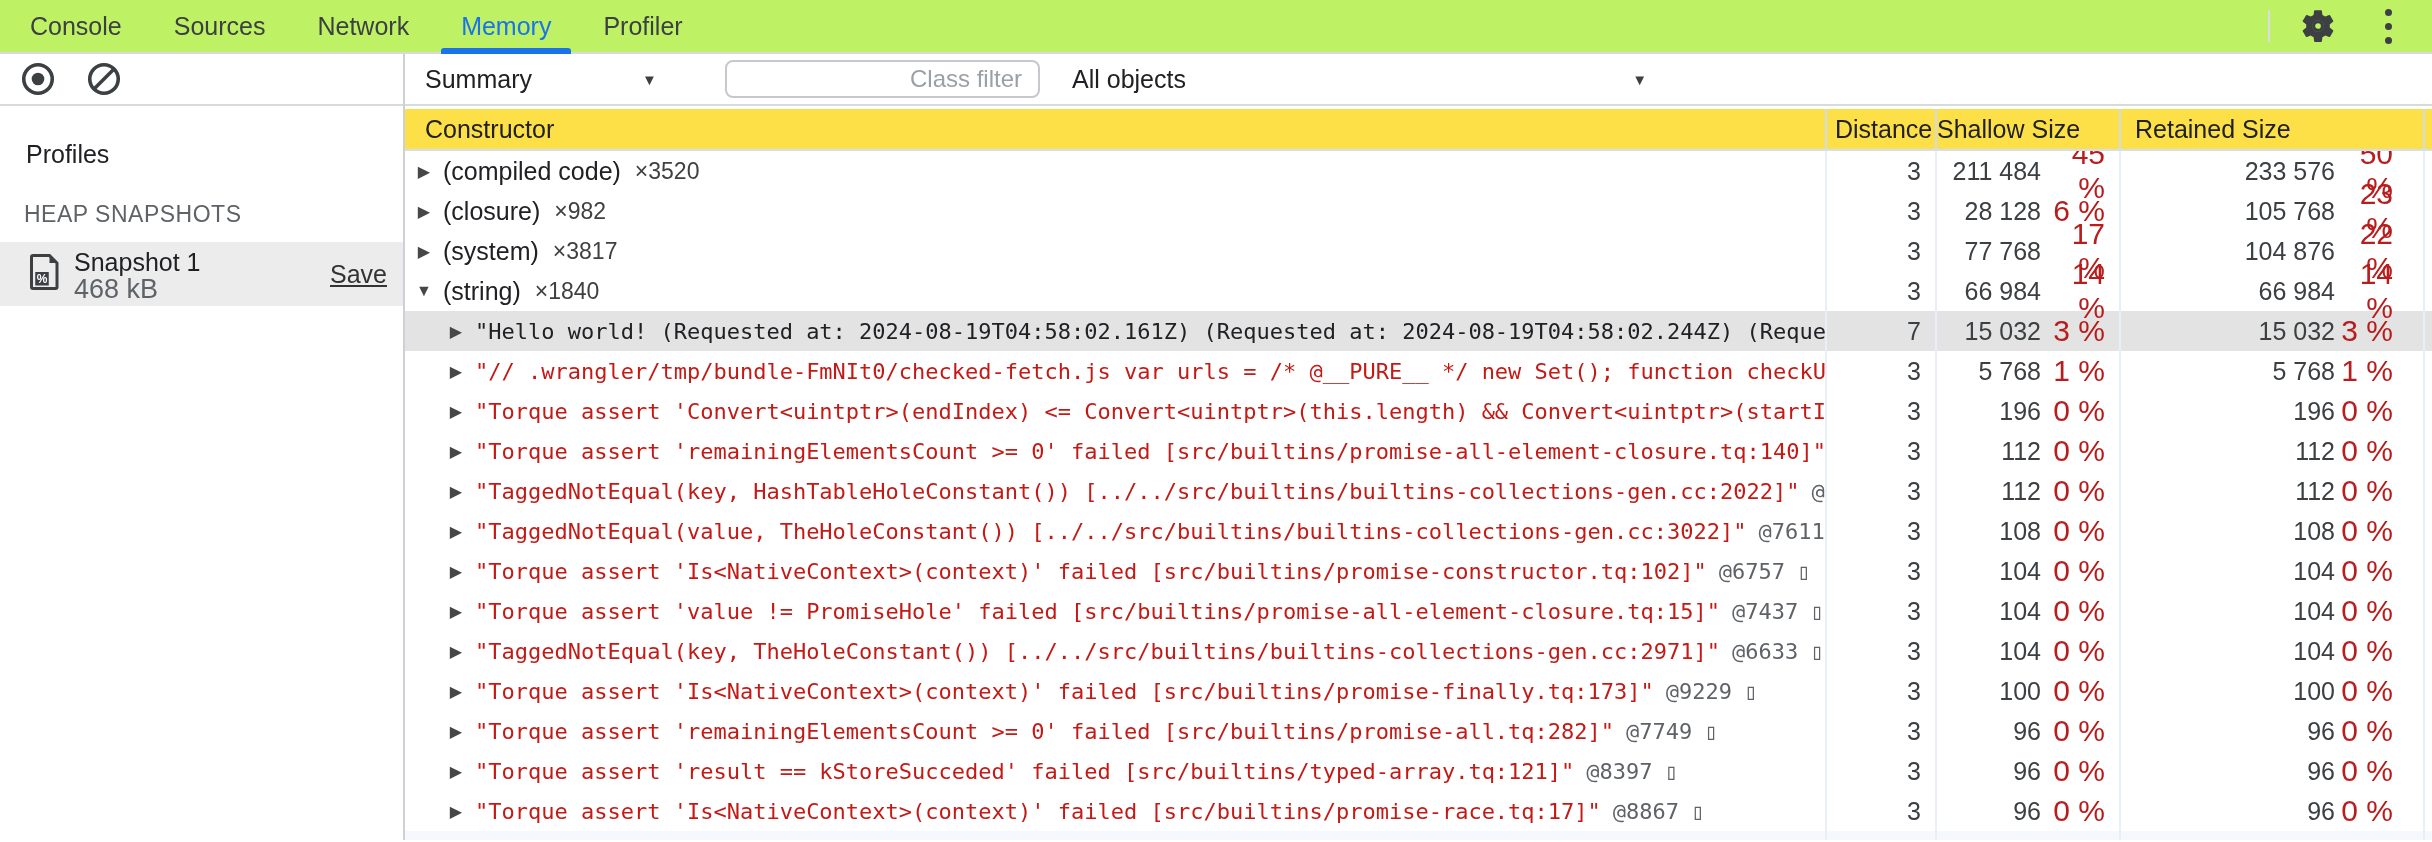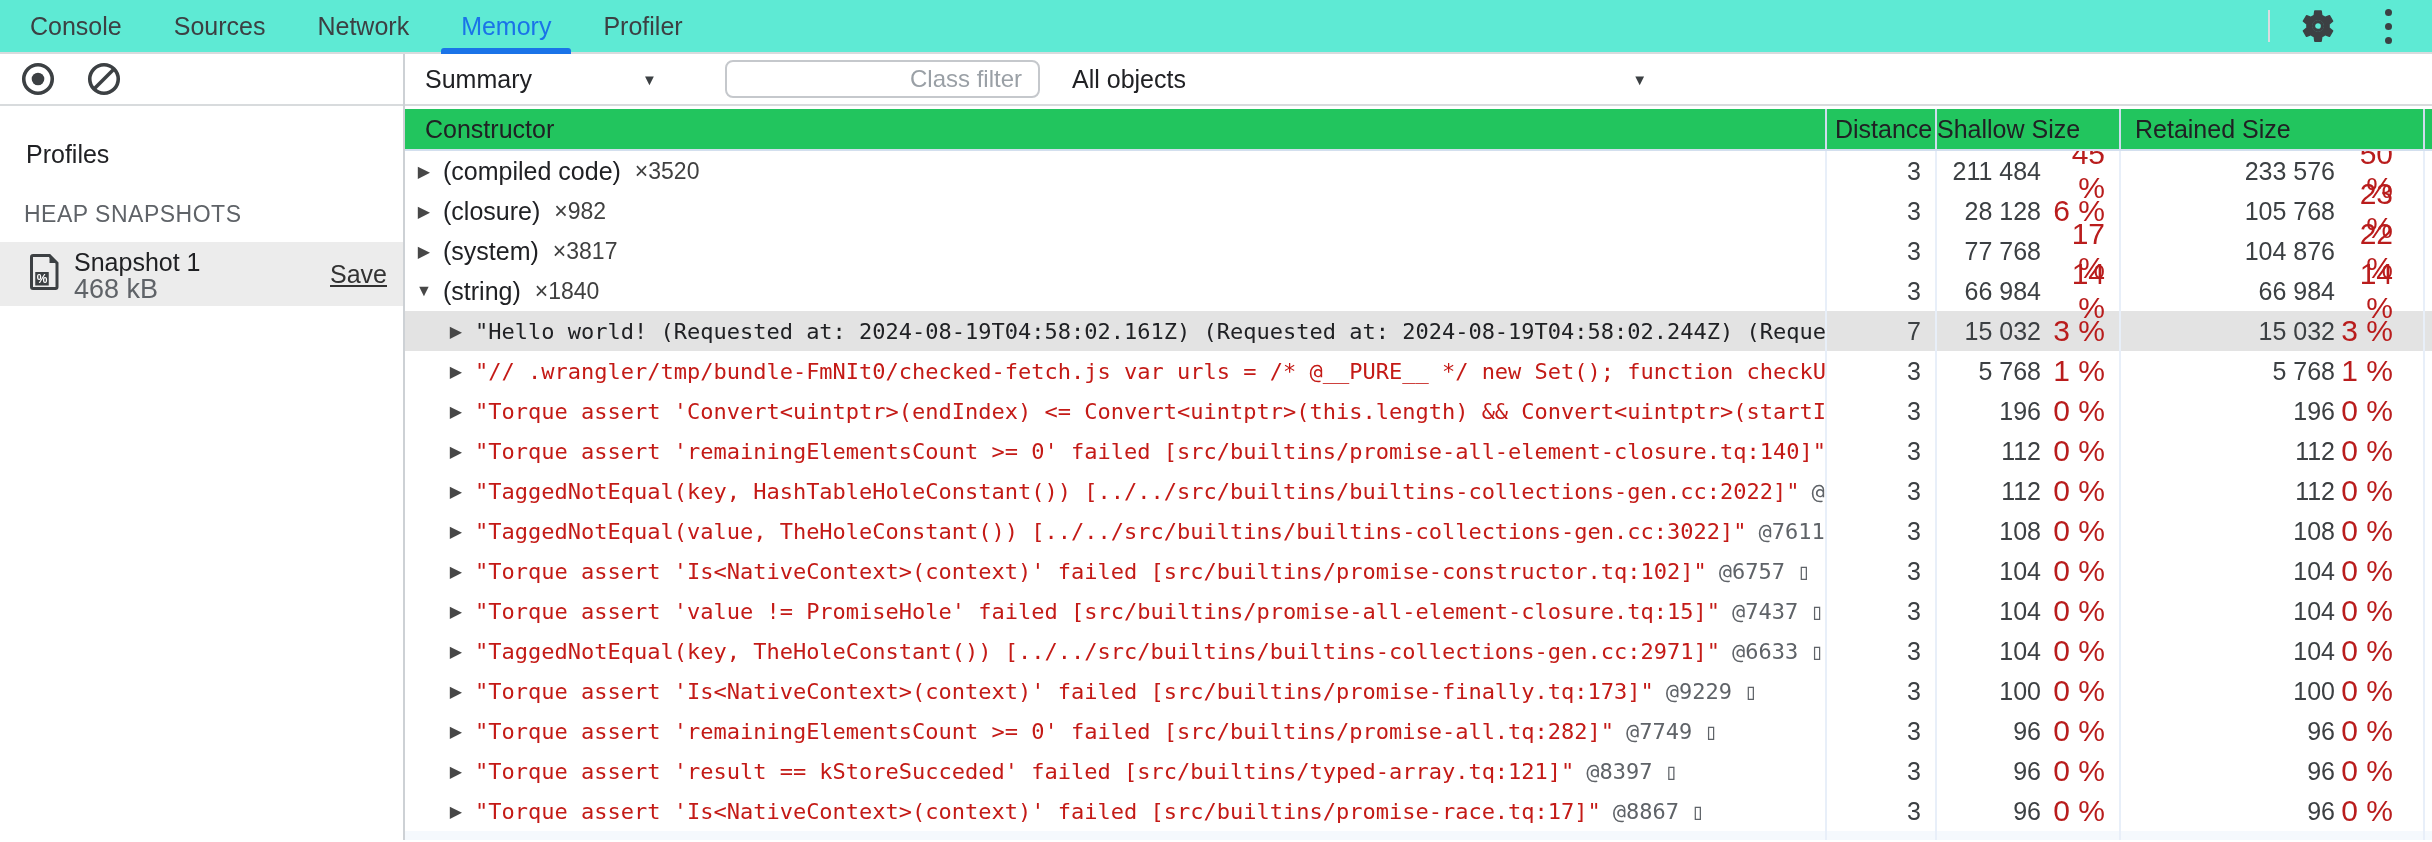--- a/index.html
+++ b/index.html
@@ -1,20 +1,20 @@
 <!DOCTYPE html>
 <html><head>
 <meta charset="utf-8">
 <style>
   * { margin:0; padding:0; box-sizing:border-box; }
   html,body { width:2432px; height:842px; overflow:hidden; background:#fff;
     font-family:"Liberation Sans", sans-serif; color:#202124; }
 
   
-  .tabbar { height:54px; background:#5eead4; border-bottom:2px solid #d8dbdd;
+  .tabbar { height:54px; background:#bef264; border-bottom:2px solid #d8dbdd;
     display:flex; align-items:stretch; position:relative; }
   .tabs { display:flex; align-items:stretch; padding-left:4px; }
   .tab { display:flex; align-items:center; padding:0 26px; font-size:25px; color:#3c4043;
     cursor:default; position:relative; }
   .tab.active { color:#1a73e8; }
   .tab.active::after { content:""; position:absolute; left:6px; right:6px; bottom:-2px;
     height:6px; background:#1a73e8; border-radius:3px 3px 0 0; }
   .tabbar-right { margin-left:auto; display:flex; align-items:center; gap:26px; padding-right:22px; }
   .tb-divider { width:2px; height:32px; background:#dadce0; }
   .icon-btn { width:44px; height:44px; display:flex; align-items:center; justify-content:center; }
@@ -42,21 +42,21 @@
   .sel-summary { margin-left:20px; width:300px; justify-content:flex-start; }
   .sel-summary .arrow { margin-left:110px; }
   .class-filter { width:315px; height:38px; border:2px solid #c5c8cc; border-radius:8px;
     font-size:24px; padding:0 16px; color:#202124; font-family:"Liberation Sans",sans-serif;
     outline:none; background:#fff;text-align:right; }
   .class-filter::placeholder { color:#9aa0a6; }
   .sel-objects { margin-left:32px; width:585px; justify-content:space-between; padding-right:10px; }
 
   
   .grid { flex:1; display:flex; flex-direction:column; position:relative; min-height:0; padding-top:3px; }
-  .grid-head { height:42px; background:#22c55e; border-bottom:2px solid #d3dfee; display:flex; flex:none; }
+  .grid-head { height:42px; background:#fde047; border-bottom:2px solid #d3dfee; display:flex; flex:none; }
   .hcell { display:flex; align-items:center; font-size:25px; color:#202124; border-right:2px solid #cfdcee; }
   .hcell:last-child { border-right:none; }
   .h-constructor { flex:1; padding-left:20px; min-width:0; }
   .h-distance { width:110px; padding-left:8px; }
   .h-shallow { width:184px; }
   .h-retained { width:304px; padding-left:14px; }
   .h-gutter { width:7px; border-right:none; }
 
   .grid-body { flex:1; overflow:hidden; }
   .grid-row { height:40px; display:flex; align-items:stretch; background:#fff; }

